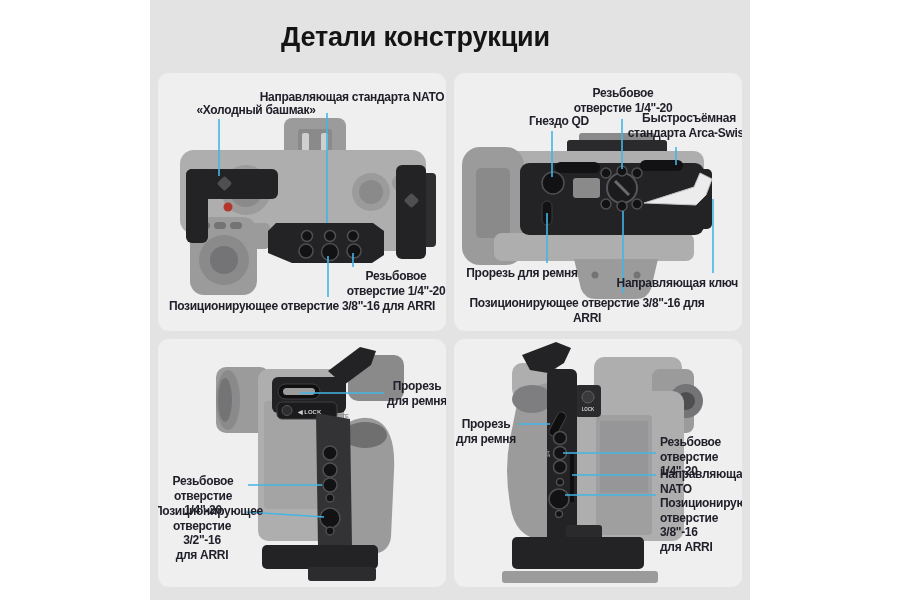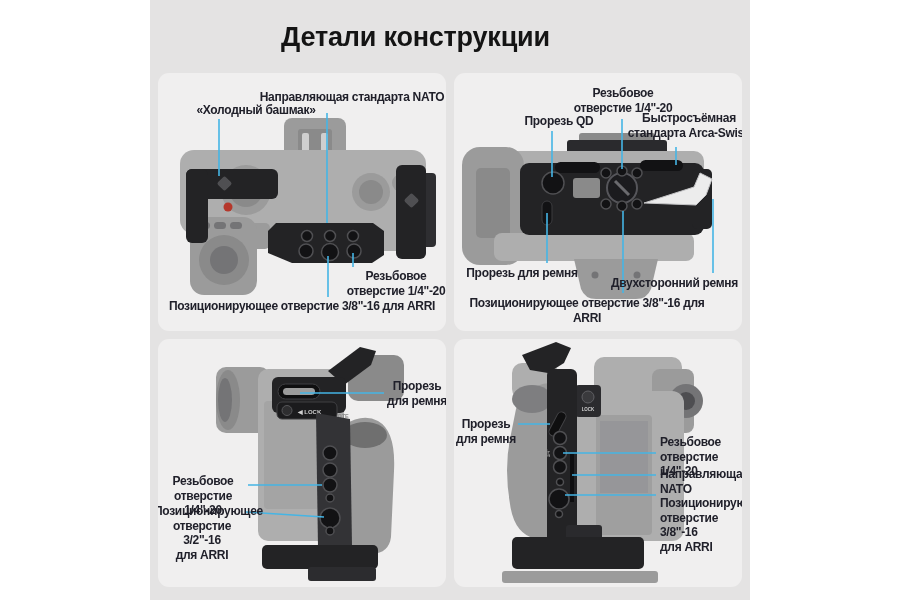--- a/index.html
+++ b/index.html
@@ -126,25 +126,25 @@
           <line class="leader" x1="168" y1="46" x2="168" y2="96"></line>
           <line class="leader" x1="98" y1="58" x2="98" y2="104"></line>
           <line class="leader" x1="222" y1="74" x2="222" y2="92"></line>
           <line class="leader" x1="93" y1="140" x2="93" y2="190"></line>
           <line class="leader" x1="259" y1="126" x2="259" y2="200"></line>
           <line class="leader" x1="169" y1="138" x2="169" y2="220"></line>
         </g>
       </svg>
       <div class="lbl" style="left:94px;top:13px;width:150px">Резьбовое
 отверстие 1/4"-20</div>
-      <div class="lbl" style="left:55px;top:41px;width:100px">Прорезь QD</div>
+      <div class="lbl" style="left:55px;top:41px;width:100px">Гнездо QD</div>
       <div class="lbl" style="left:168px;top:38px;width:134px">Быстросъёмная
 стандарта Arca-Swiss</div>
       <div class="lbl" style="left:8px;top:193px;width:120px">Прорезь для ремня</div>
-      <div class="lbl right" style="left:144px;top:203px;width:140px">Двухсторонний ремня</div>
+      <div class="lbl right" style="left:144px;top:203px;width:140px">Направляющая ключ</div>
       <div class="lbl" style="left:8px;top:223px;width:250px">Позиционирующее отверстие 3/8"-16 для ARRI</div>
     </section>
 
     <section class="panel" id="p-bl">
       <svg width="288" height="248" viewBox="0 0 288 248">
         <g>
           <rect x="58" y="28" width="54" height="66" rx="10" class="g2"></rect>
           <ellipse cx="70" cy="61" rx="12" ry="30" class="g3"></ellipse>
           <ellipse cx="67" cy="61" rx="7" ry="22" class="g4"></ellipse>
           <rect x="190" y="16" width="56" height="46" rx="10" class="g3"></rect>

